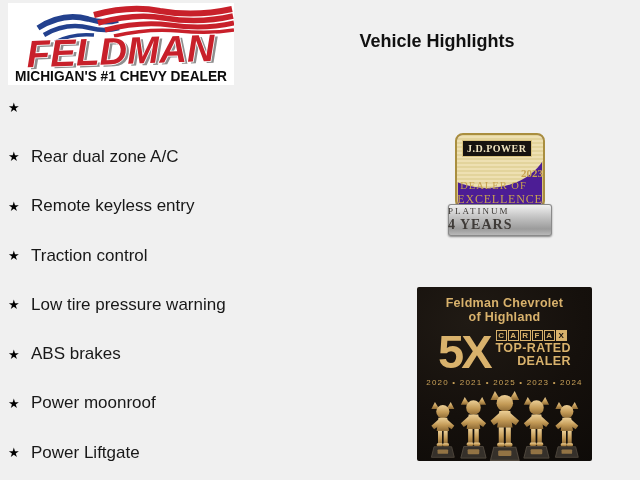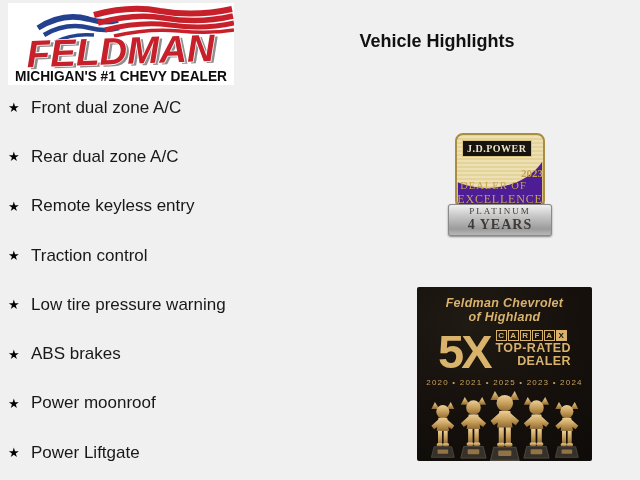--- a/index.html
+++ b/index.html
@@ -46,32 +46,32 @@
     font-family:"Liberation Serif",serif;font-size:10.5px;letter-spacing:1px;white-space:nowrap;
   }
   .jdp-l2{
     position:absolute;top:57px;left:0;right:0;text-align:center;color:#c8a351;
     font-family:"Liberation Serif",serif;font-size:12px;letter-spacing:.8px;white-space:nowrap;
   }
   .jdp-banner{
     position:absolute;left:0;right:0;bottom:0;height:32px;border-radius:3px;
     background:linear-gradient(180deg,#f4f4f4 0%,#cacaca 35%,#9b9b9b 78%,#bdbdbd 100%);
     box-shadow:inset 0 0 0 1px #8a8a8a,0 1px 2px rgba(0,0,0,.45);
-    display:flex;flex-direction:column;align-items:center;justify-content:center;
+    display:flex;flex-direction:column;justify-content:center;
     font-family:"Liberation Serif",serif;color:#3f3b38;
   }
   .jdp-tier{font-size:9px;letter-spacing:2px;line-height:1.1;}
   .jdp-dur{font-size:14px;font-weight:bold;letter-spacing:1px;line-height:1.1;}
   
   .cfx{
     position:absolute;left:417px;top:287px;width:175px;height:174px;
     background:radial-gradient(120% 100% at 30% 20%,#201a14 0%,#15100c 55%,#0e0b08 100%);
     color:#d9b26c;text-align:center;padding-top:9px;border-radius:2px;
   }
-  .cfx-d1,.cfx-d2{font-size:12.5px;font-weight:bold;letter-spacing:.3px;line-height:1.15;font-style:italic;}
+  .cfx-d1,.cfx-d2{font-size:12.5px;font-weight:bold;letter-spacing:.3px;line-height:1.15;}
   .cfx-row{display:flex;justify-content:center;align-items:flex-start;margin-top:5px;height:45px;}
   .cfx-5x{font-size:47px;font-weight:bold;letter-spacing:-3px;line-height:.92;color:#d9b26c;}
   .cfx-col{margin-left:6px;text-align:left;}
   .cfx-letters{display:flex;gap:1px;margin-bottom:1px;}
   .cfx-letters span{
     width:11px;height:11px;border:1px solid #d8b16b;color:#d8b16b;
     font-size:8px;font-weight:bold;display:flex;align-items:center;justify-content:center;
   }
   .cfx-letters span:last-child{background:#d8b16b;color:#15100c;}
   .cfx-a1,.cfx-a2{font-size:12.5px;font-weight:bold;letter-spacing:.4px;line-height:1.05;text-align:right;}
@@ -104,21 +104,20 @@
 
       <text x="113" y="78" text-anchor="middle" font-family="Liberation Sans, sans-serif" font-weight="bold" font-size="15" fill="#0d0d0d" textLength="212" lengthAdjust="spacingAndGlyphs">MICHIGAN'S #1 CHEVY DEALER</text>
     </svg>
   </div>
 
   <div class="page-title">Vehicle Highlights</div>
 
   <ul class="highlights">
       <li>
       <span class="star">★</span>
-      <span class="ht">Front dual zone A/C</span>
     </li>
       <li>
       <span class="star">★</span>
       <span class="ht">Rear dual zone A/C</span>
     </li>
       <li>
       <span class="star">★</span>
       <span class="ht">Remote keyless entry</span>
     </li>
       <li>

